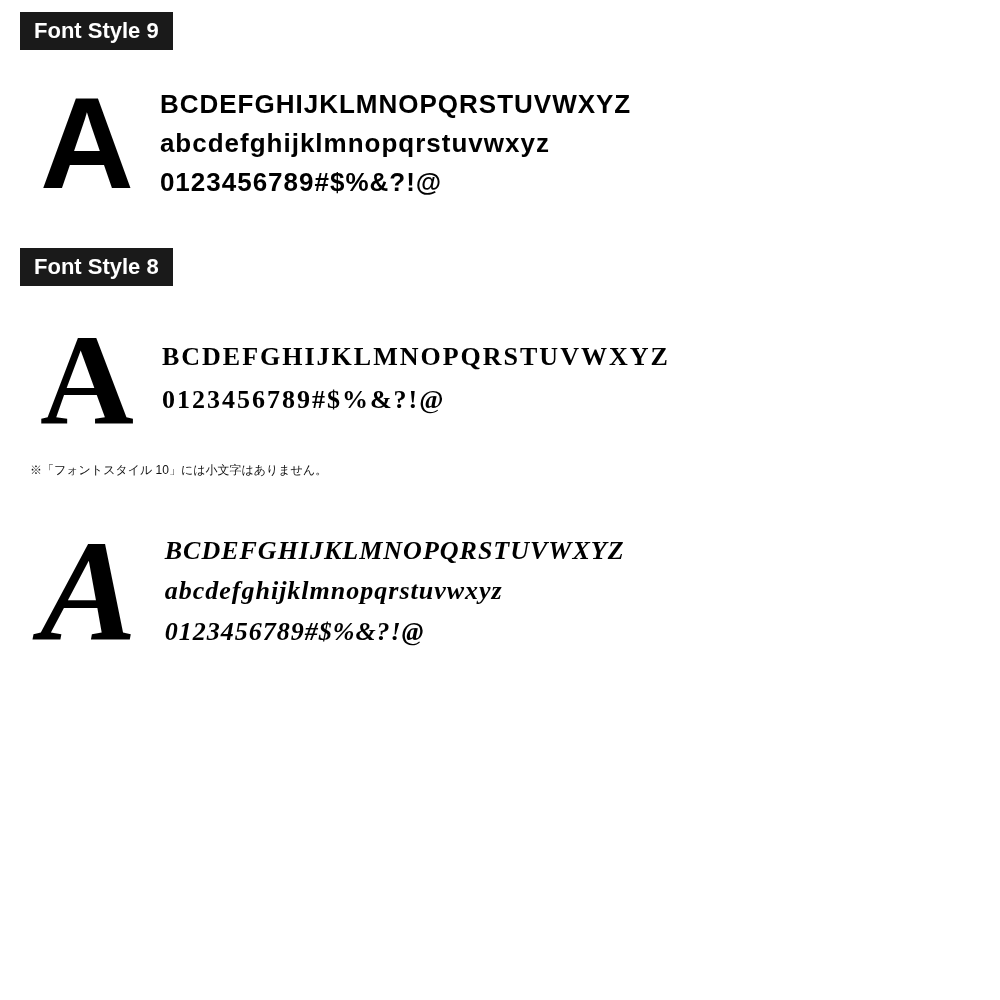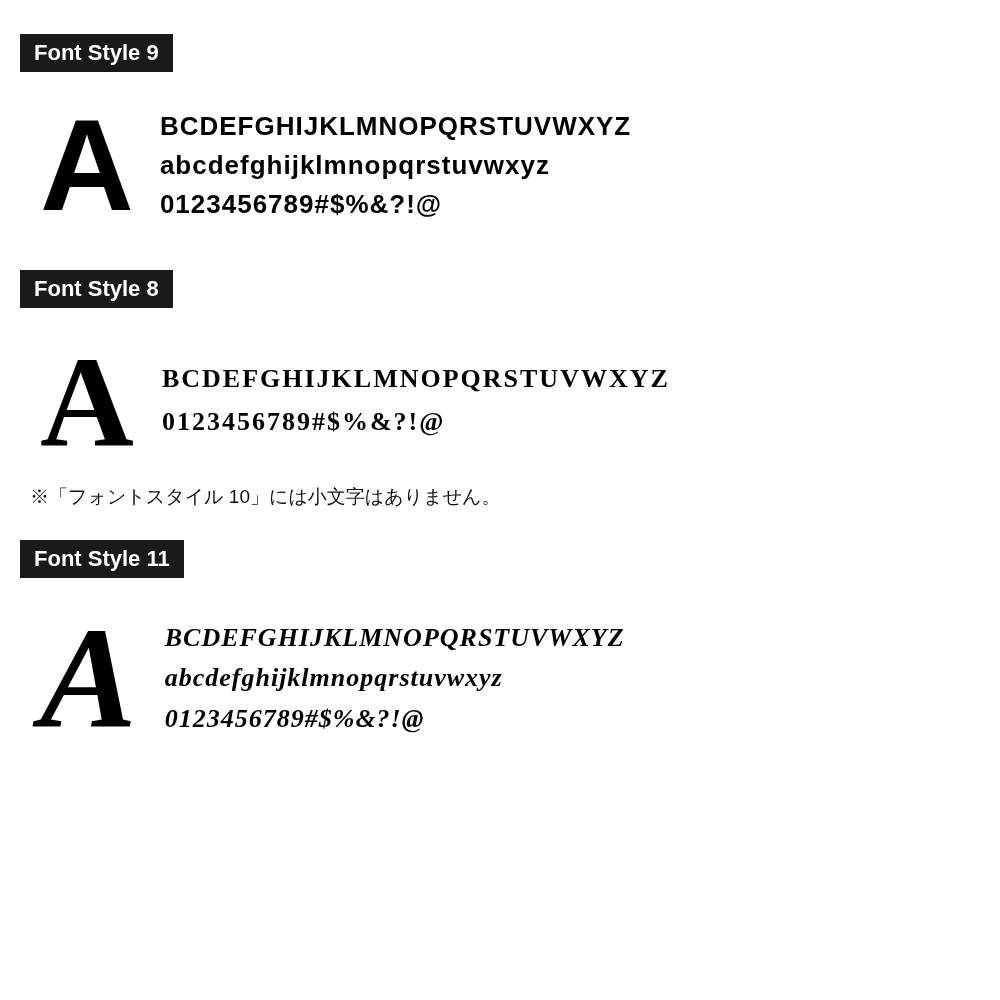--- a/index.html
+++ b/index.html
@@ -13,21 +13,21 @@
       height: 1000px;
       background: #ffffff;
       font-family: sans-serif;
       overflow: hidden;
     }
 
     .page-container {
       width: 1000px;
       height: 1000px;
       background: #ffffff;
-      padding: 34px 20px;
+      padding: 12px 20px;
     }
 
     .font-section {
       margin-bottom: 30px;
     }
 
     .section-label {
       display: inline-block;
       background: #1a1a1a;
       color: #ffffff;
@@ -86,21 +86,21 @@
     .char-lines-10 {
       font-size: 26px;
       font-weight: 900;
       font-family: 'Palatino Linotype', 'Book Antiqua', Palatino, Georgia, serif;
       color: #000;
       line-height: 1.65;
       letter-spacing: 2px;
     }
 
     .note-text {
-      font-size: 19px;
+      font-size: 12px;
       color: #111;
       margin-top: 8px;
       padding-left: 10px;
       font-family: sans-serif;
     }
 
     
     .font11-demo {
       display: flex;
       align-items: center;
@@ -151,21 +151,20 @@
       <div class="big-letter-10">A</div>
       <div class="char-lines-10">
         <div>BCDEFGHIJKLMNOPQRSTUVWXYZ</div>
         <div>0123456789#$%&amp;?!@</div>
       </div>
     </div>
     <div class="note-text">※「フォントスタイル 10」には小文字はありません。</div>
   </div>
 
   <div class="font-section">
-    <div class="section-label">Font Style 11</div>
     <div class="font11-demo">
       <div class="big-letter-11">A</div>
       <div class="char-lines-11">
         <div>BCDEFGHIJKLMNOPQRSTUVWXYZ</div>
         <div>abcdefghijklmnopqrstuvwxyz</div>
         <div>0123456789#$%&amp;?!@</div>
       </div>
     </div>
   </div>
 

